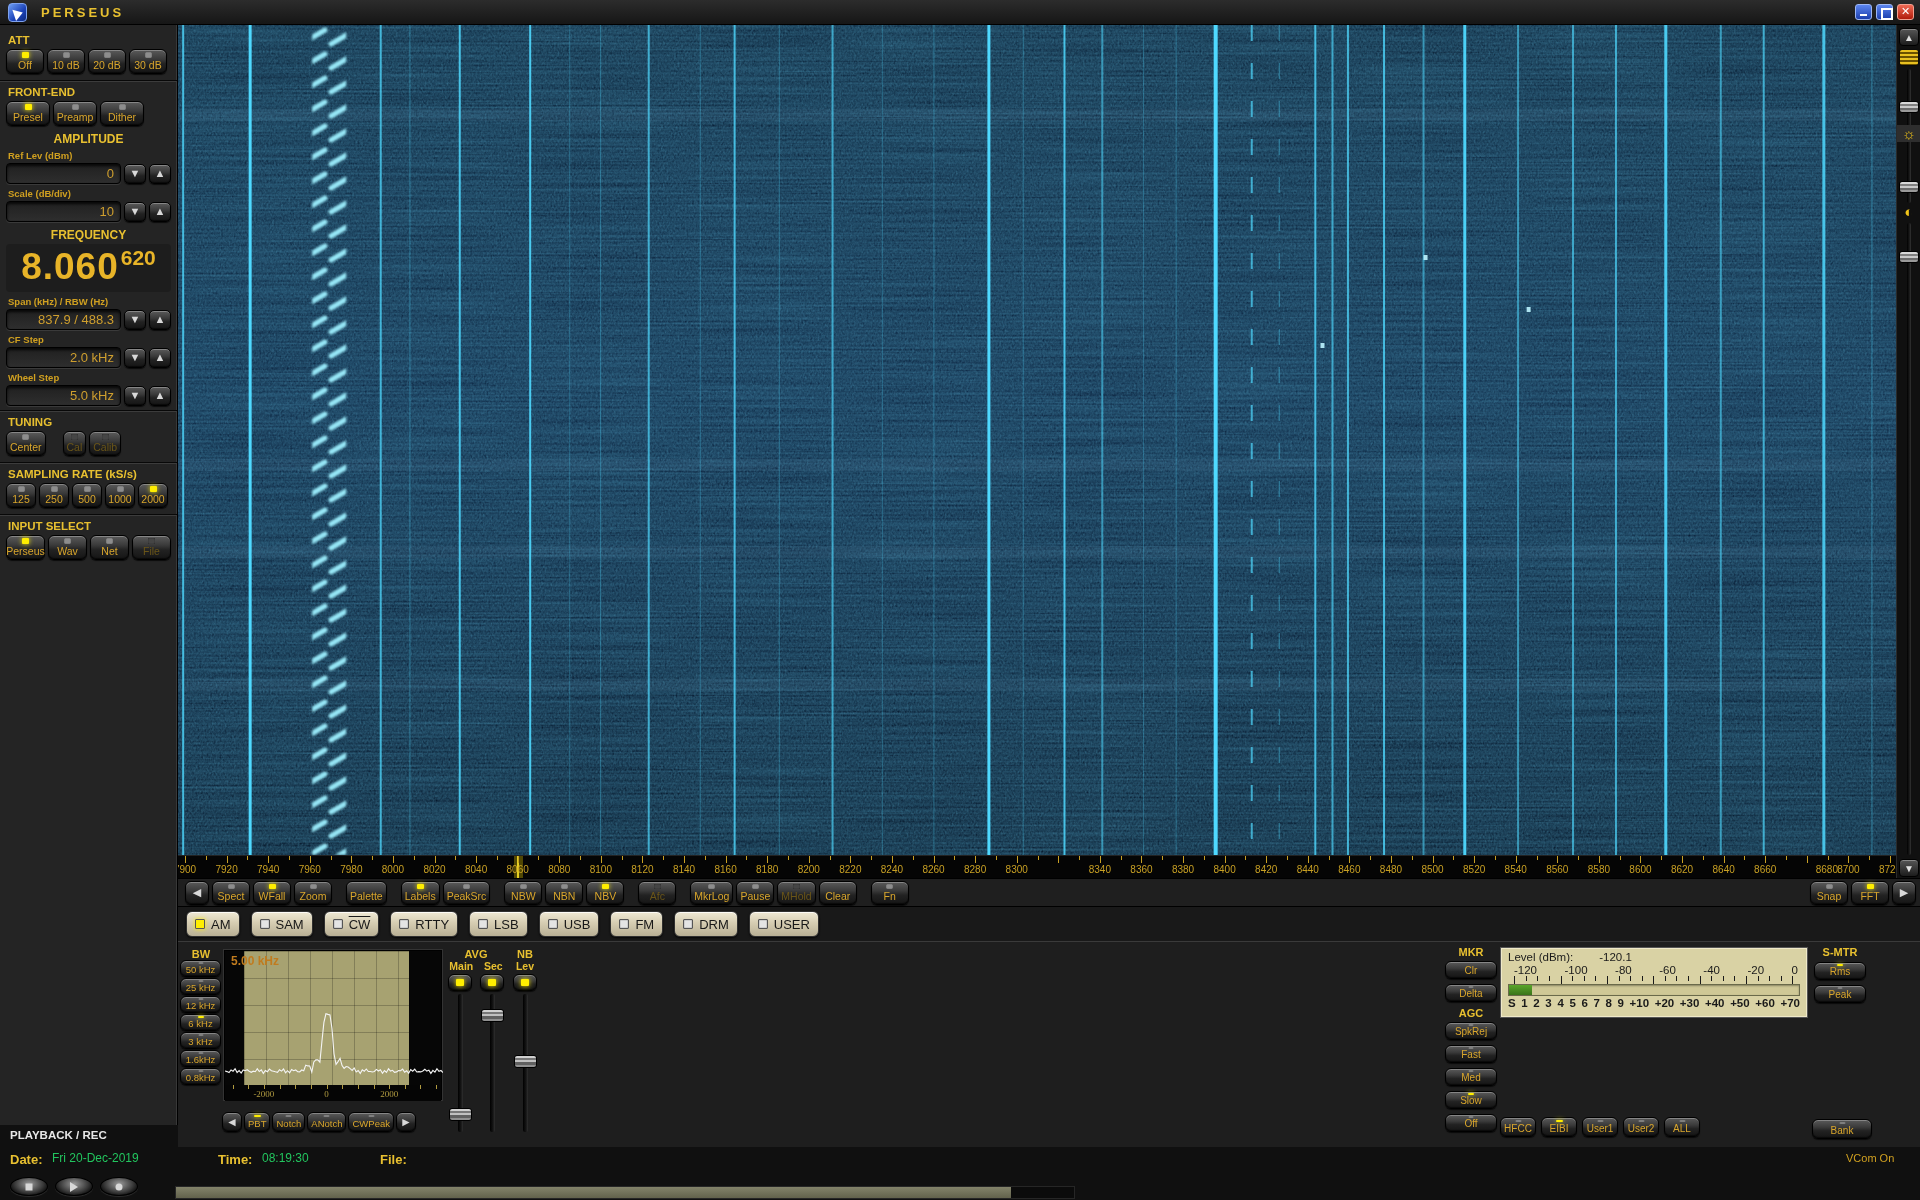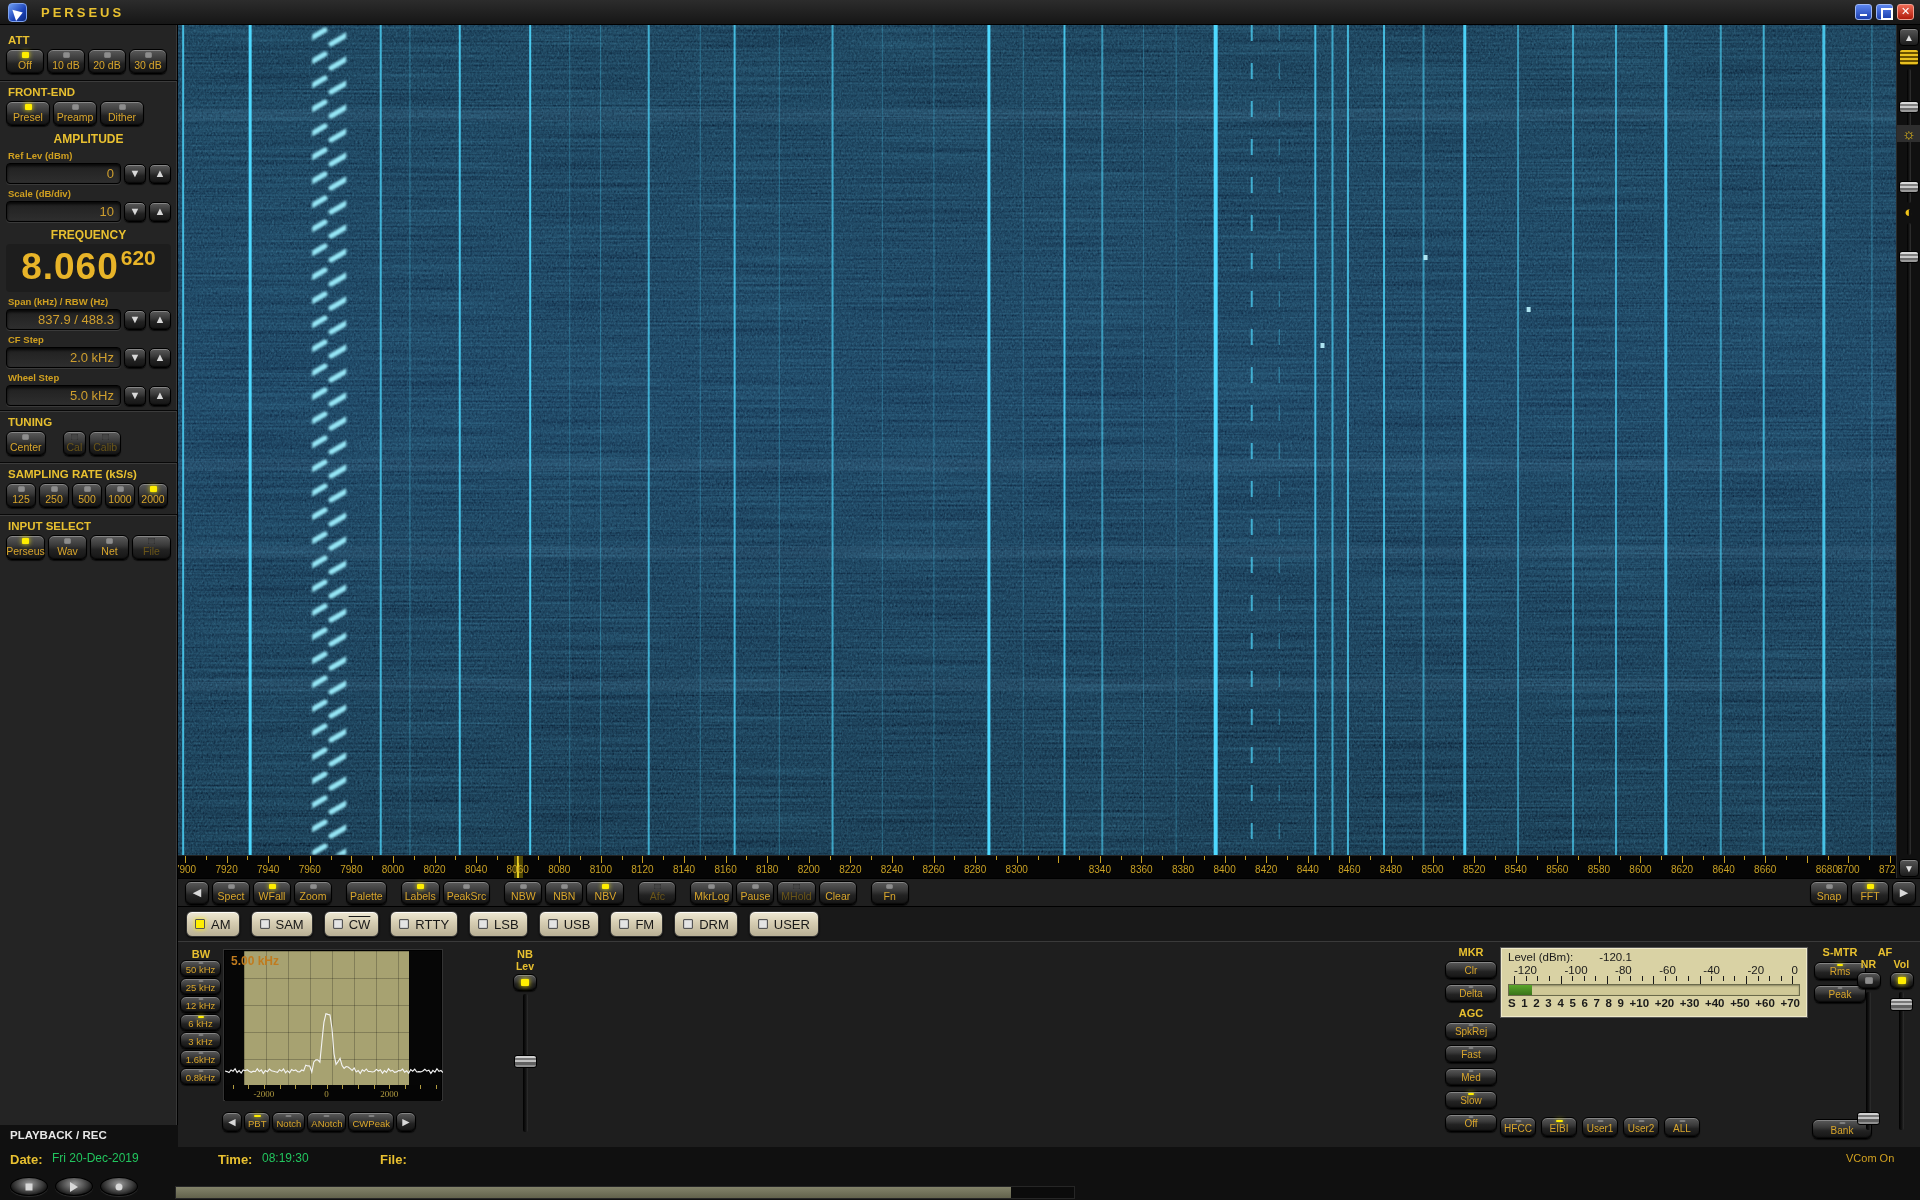--- a/index.html
+++ b/index.html
@@ -762,20 +762,47 @@
           <span class="led"></span>
           <span>ANotch</span>
         </div>
         <div class="btn">
           <span class="led"></span>
           <span>CWPeak</span>
         </div>
         <div class="btn noled arrowbtn">▶</div>
       </div>
 
+    <div class="slider-sec" id="avgsec" style="left:266px;width:64px">
+      <div class="bp-label">AVG</div>
+      <div id="avg-sliders">
+          <div class="slider-labels">
+            <span>Main</span>
+            <span>Sec</span>
+          </div>
+          <div class="slider-cols">
+            <div class="slider-col">
+              <div class="btn ledonly">
+                <span class="led on"></span>
+              </div>
+              <div class="vtrack">
+                <div class="vthumb" style="top: 114px;"></div>
+              </div>
+            </div>
+            <div class="slider-col">
+              <div class="btn ledonly">
+                <span class="led on"></span>
+              </div>
+              <div class="vtrack">
+                <div class="vthumb" style="top: 15px;"></div>
+              </div>
+            </div>
+          </div>
+        </div>
+    </div>
     <div class="slider-sec" id="nbsec" style="left:330px;width:34px">
       <div class="bp-label">NB</div>
       <div id="nb-sliders">
           <div class="slider-labels">
             <span>Lev</span>
           </div>
           <div class="slider-cols">
             <div class="slider-col">
               <div class="btn ledonly">
                 <span class="led on"></span>
@@ -922,47 +949,20 @@
           <div class="btn">
             <span class="led on"></span>
             <span>Rms</span>
           </div>
           <div class="btn">
             <span class="led"></span>
             <span>Peak</span>
           </div>
         </div>
     </div>
-    <div class="slider-sec" id="afsec">
-      <div class="bp-label">AF</div>
-      <div id="af-sliders">
-          <div class="slider-labels">
-            <span>NR</span>
-            <span>Vol</span>
-          </div>
-          <div class="slider-cols">
-            <div class="slider-col">
-              <div class="btn ledonly">
-                <span class="led"></span>
-              </div>
-              <div class="vtrack">
-                <div class="vthumb" style="top: 120px;"></div>
-              </div>
-            </div>
-            <div class="slider-col">
-              <div class="btn ledonly">
-                <span class="led on"></span>
-              </div>
-              <div class="vtrack">
-                <div class="vthumb" style="top: 6px;"></div>
-              </div>
-            </div>
-          </div>
-        </div>
-    </div>
   </div>
 
   <div id="playbackbar">
     <div id="pb-title">PLAYBACK / REC</div>
     <div class="pb-lab" style="left:10px">Date:</div>
     <div class="pb-val" style="left:52px">Fri 20-Dec-2019</div>
     <div class="pb-lab" style="left:218px">Time:</div>
     <div class="pb-val" style="left:262px">08:19:30</div>
     <div class="pb-lab" style="left:380px">File:</div>
     <div class="pb-val" style="left:420px"></div>

